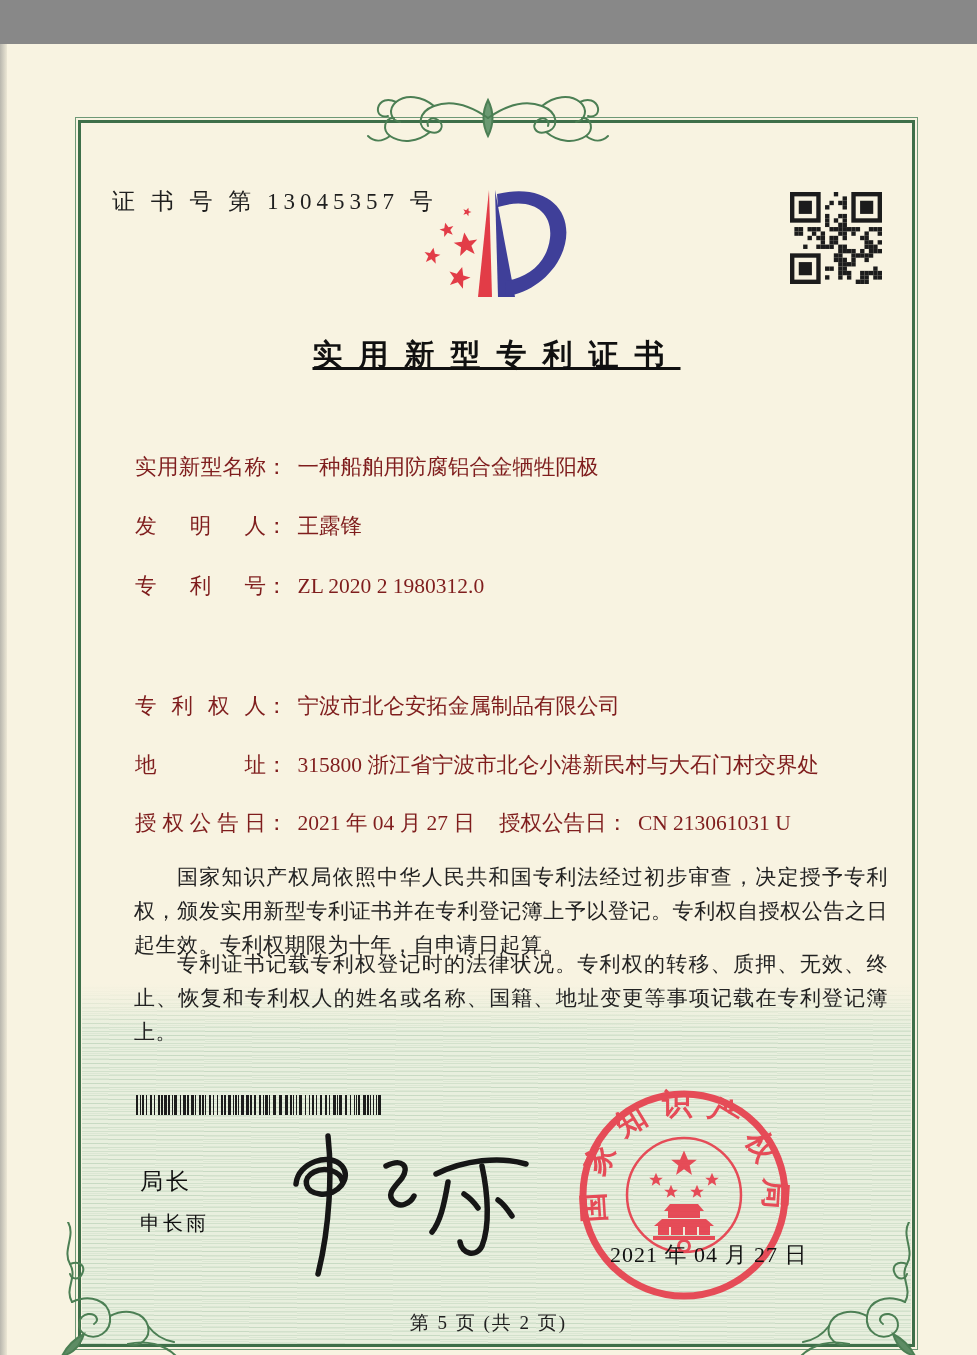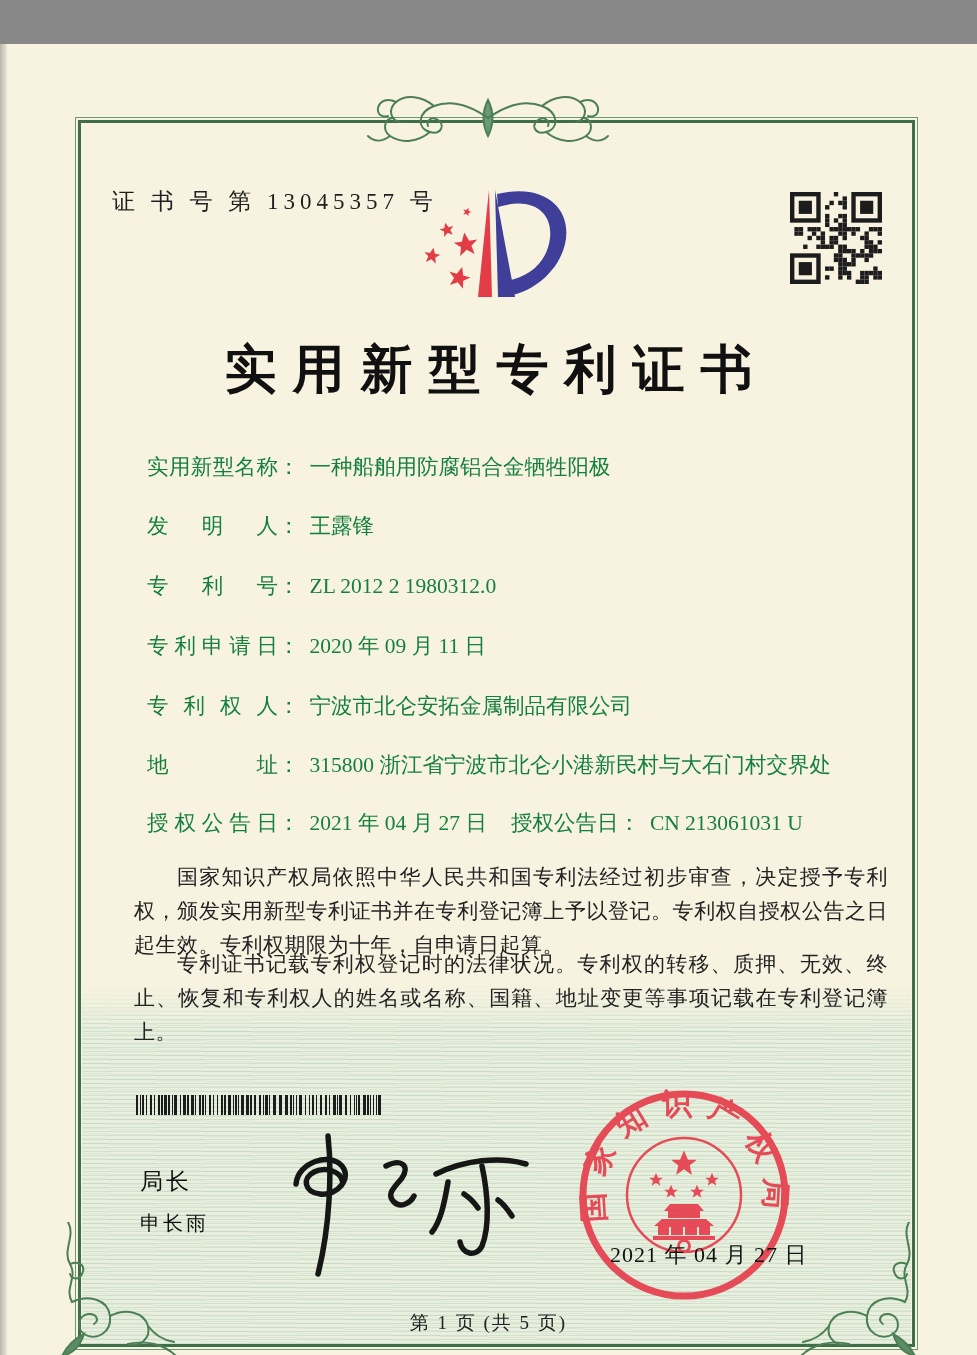--- a/index.html
+++ b/index.html
@@ -20,24 +20,24 @@
   
   .panel{position:absolute;left:82px;top:940px;width:829px;height:360px;
     background-color:#e8efde;
     background-image:
       linear-gradient(180deg,#f8f3e1 0,rgba(248,243,225,0) 46px),
       repeating-linear-gradient(0deg,rgba(110,160,120,.18) 0 1px,rgba(110,160,120,0) 1px 4px),
       repeating-linear-gradient(1.2deg,rgba(110,160,120,.10) 0 1px,rgba(110,160,120,0) 1px 5px);
   }
   .cert-no{position:absolute;left:112px;top:142px;font-size:23px;letter-spacing:5px;color:#1f1f1f;}
   .title{position:absolute;left:0;top:291px;width:100%;text-align:center;
-    font-size:52px;font-weight:bold;letter-spacing:16px;text-indent:16px;color:#101010;}
+    font-size:30px;font-weight:bold;letter-spacing:16px;text-indent:16px;color:#101010;text-decoration:underline;}
   .logo{position:absolute;left:408px;top:136px;}
   .qr{position:absolute;left:790px;top:148px;}
-  .row{position:absolute;left:147px;width:770px;font-size:21.5px;white-space:nowrap;color:#15803d;}
+  .row{position:absolute;left:135px;width:770px;font-size:21.5px;white-space:nowrap;color:#7f1d1d;}
   .row .lbl{display:inline-block;width:131px;text-align:justify;text-align-last:justify;vertical-align:bottom;}
   .row .lbl2{display:inline-block;margin-left:24px;}
   .row .val{margin-left:10px;}
   .r0{top:408px}.r1{top:467px}.r2{top:527px}.r3{top:587px}
   .r4{top:647px}.r5{top:706px}.r6{top:764px}
   .para{position:absolute;left:134px;width:754px;margin:0;font-size:21px;line-height:1.62;
     text-indent:2.05em;letter-spacing:.5px;color:#222;text-align:justify;}
   .p1{top:816px}.p2{top:903px}
   .barcode{position:absolute;left:134px;top:1051px;}
   .director-title{position:absolute;left:140px;top:1122px;font-size:23px;letter-spacing:3px;color:#111;}
@@ -246,24 +246,21 @@
 
   <div class="title">实用新型专利证书</div>
 
   <div class="row r0">
     <span class="lbl">实用新型名称</span><span>：</span><span class="val">一种船舶用防腐铝合金牺牲阳极</span>
   </div>
   <div class="row r1">
     <span class="lbl">发明人</span><span>：</span><span class="val">王露锋</span>
   </div>
   <div class="row r2">
-    <span class="lbl">专利号</span><span>：</span><span class="val">ZL 2012 2 1980312.0</span>
-  </div>
-  <div class="row r3">
-    <span class="lbl">专利申请日</span><span>：</span><span class="val">2020 年 09 月 11 日</span>
+    <span class="lbl">专利号</span><span>：</span><span class="val">ZL 2020 2 1980312.0</span>
   </div>
   <div class="row r4">
     <span class="lbl">专利权人</span><span>：</span><span class="val">宁波市北仑安拓金属制品有限公司</span>
   </div>
   <div class="row r5">
     <span class="lbl">地址</span><span>：</span><span class="val">315800 浙江省宁波市北仑小港新民村与大石门村交界处</span>
   </div>
   <div class="row r6">
     <span class="lbl">授权公告日</span><span>：</span><span class="val">2021 年 04 月 27 日</span><span class="lbl2">授权公告日</span><span>：</span><span class="val">CN 213061031 U</span>
   </div>
@@ -381,15 +378,15 @@
       <g stroke="#f2e9da" stroke-width="2">
         <line x1="-14" y1="32" x2="-14" y2="40"></line>
           <line x1="0" y1="32" x2="0" y2="40"></line>
         <line x1="14" y1="32" x2="14" y2="40"></line>
       </g>
       <circle cx="0" cy="51" r="5.5" fill="none" stroke="#e6404e" stroke-width="3"></circle>
     </g>
   </svg>
   <div class="seal-date">2021 年 04 月 27 日</div>
 
-  <div class="page-no">第 1 页 (共 5 页)</div>
+  <div class="page-no">第 5 页 (共 2 页)</div>
   <div class="back-note">其他事项参见背面</div>
 </div>
 
 </body></html>

